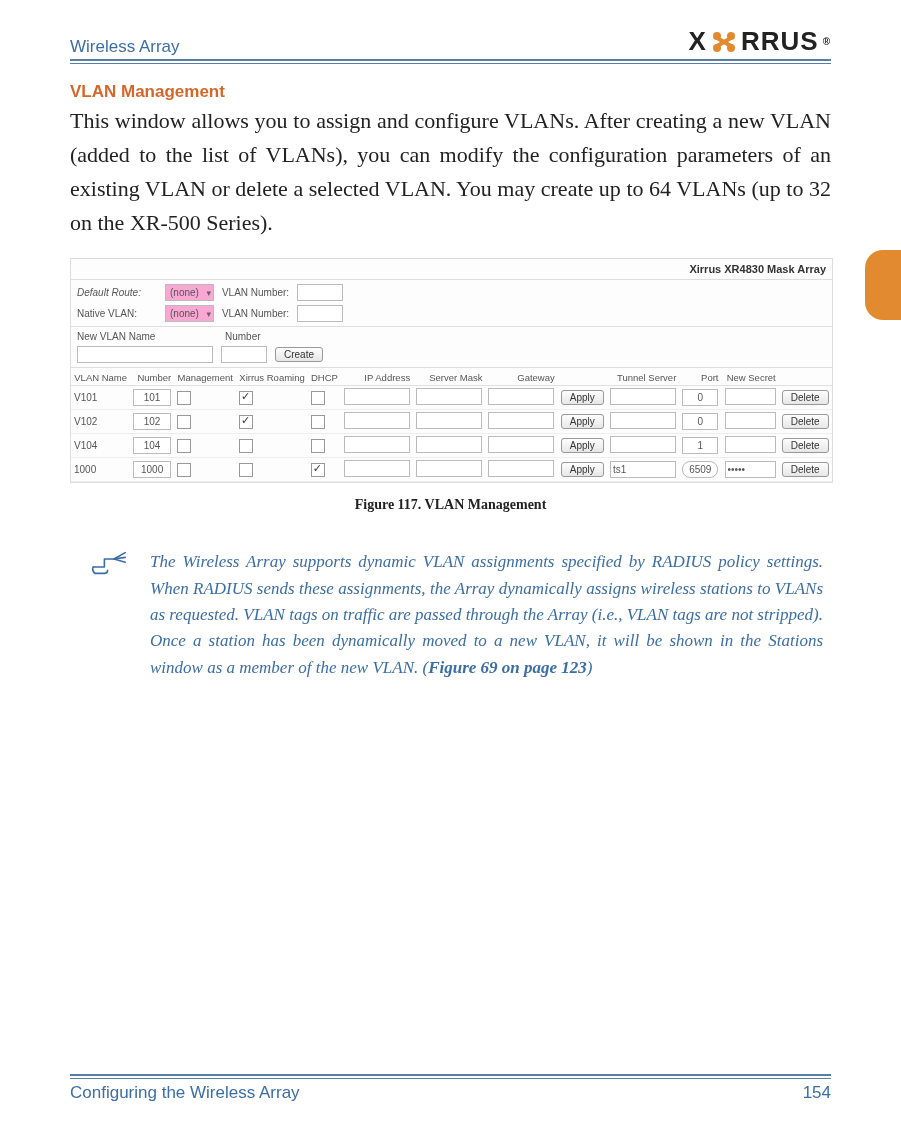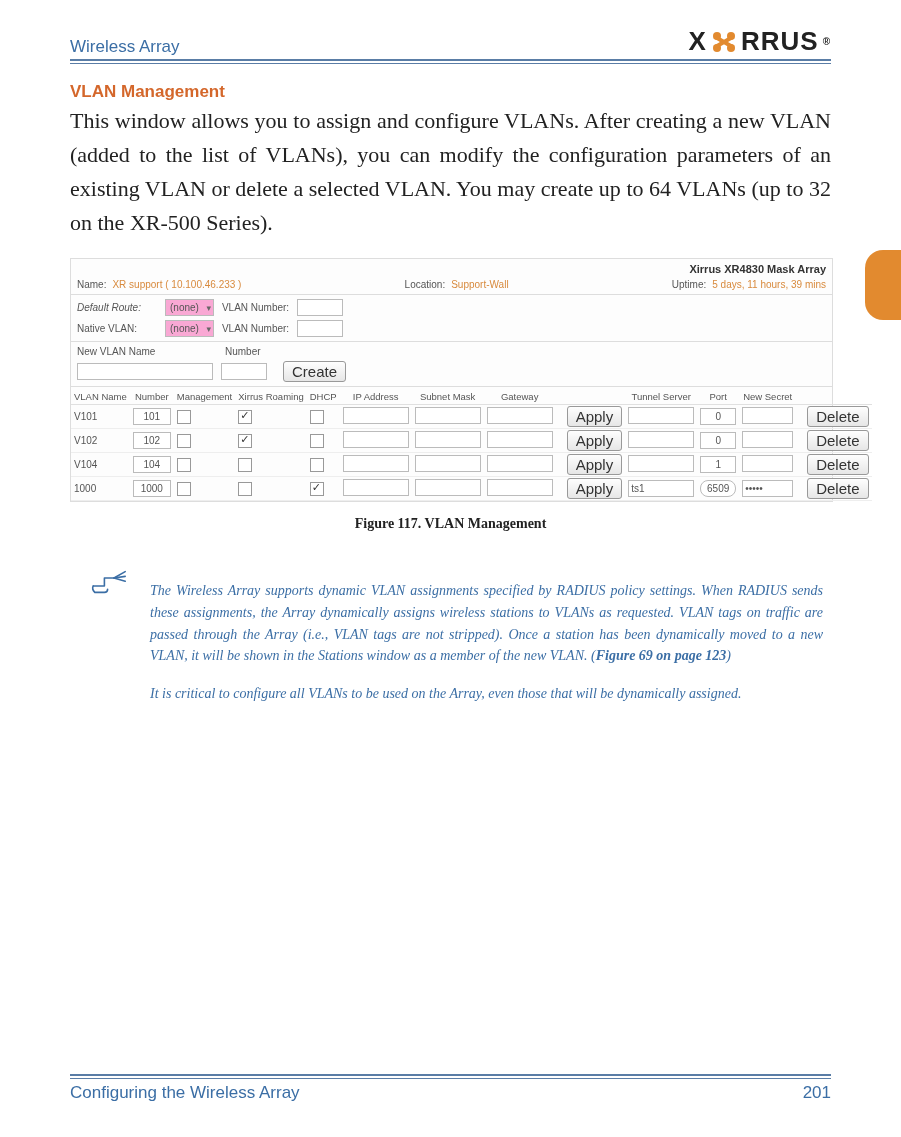--- a/index.html
+++ b/index.html
@@ -121,35 +121,34 @@
     font-size:10px;
     padding:0 2px;
     display:inline-flex;
     align-items:center;
   }
   .ui-btn{
     border:1px solid #999;
     background:linear-gradient(#fefefe,#e6e6e6);
     border-radius:3px;
     padding:1px 8px;
-    font-size:15px;
+    font-size:10px;
     color:#333;
-    margin-left:8px;
   }
   .ui-hr{border-top:1px solid #ddd;margin:2px 0;}
   .ui-table{
     width:100%;
     font-size:10px;
     border-collapse:collapse;
   }
   .ui-table th{
     font-weight:400;
     color:#555;
     padding:2px 3px;
-    text-align:center;
+    text-align:right;
     border-bottom:1px solid #e0e0e0;
     white-space:nowrap;
     font-size:9.5px;
   }
   .ui-table td{
     padding:2px 3px;
     border-bottom:1px solid #eee;
     white-space:nowrap;
   }
   .ui-chk{
@@ -172,24 +171,23 @@
     padding:0 8px 0 20px;
   }
   .note-icon{
     flex:0 0 40px;
     color:var(--note-blue);
   }
   .note-icon svg{width:40px;height:28px;display:block;}
   .note-text{
     font-style:italic;
     color:var(--note-blue);
-    font-size:14px;
+    font-size:17px;
     line-height:1.55;
     text-align:justify;
-    margin-top:12px;
   }
   .note-text .fig-ref{
     font-weight:700;
     font-style:italic;
   }
   .note-text p{margin:0 0 16px 0;}
 
   
   .side-tab{
     position:absolute;
@@ -245,34 +243,20 @@
   </div>
   <div class="hdr-thin"></div>
 
   <div class="section-title">VLAN Management</div>
   <div class="body-text">This window allows you to assign and configure VLANs. After creating a new VLAN (added to the list of VLANs), you can modify the configuration parameters of an existing VLAN or delete a selected VLAN. You may create up to 64 VLANs (up to 32 on the XR-500 Series).</div>
 
   <div class="figure">
     <div class="ui-sshot">
       <div class="ui-title">Xirrus XR4830 Mask Array</div>
 
-      <div class="ui-row" style="justify-content:space-between;">
-        <div style="display:flex;gap:6px;">
-          <span class="lab">Name:</span>
-          <span class="val-orange">XR support   ( 10.100.46.233 )</span>
-        </div>
-        <div style="display:flex;gap:6px;">
-          <span class="lab">Location:</span>
-          <span class="val-orange">Support-Wall</span>
-        </div>
-        <div style="display:flex;gap:6px;">
-          <span class="lab">Uptime:</span>
-          <span class="val-orange">5 days, 11 hours, 39 mins</span>
-        </div>
-      </div>
       <div class="ui-hr"></div>
 
       <div class="ui-row">
         <span class="lab" style="width:80px;font-style:italic;">Default Route:</span>
         <span class="ui-sel">
             <span>(none)</span>
           </span>
         <span class="lab">VLAN Number:</span>
         <span class="ui-inp" style="width:40px;"></span>
       </div>
@@ -299,21 +283,21 @@
 
       <table class="ui-table">
         <thead>
           <tr>
             <th>VLAN Name</th>
             <th>Number</th>
             <th>Management</th>
             <th>Xirrus Roaming</th>
             <th>DHCP</th>
             <th>IP Address</th>
-            <th>Subnet Mask</th>
+            <th>Server Mask</th>
             <th>Gateway</th>
             <th></th>
             <th>Tunnel Server</th>
             <th>Port</th>
             <th>New Secret</th>
             <th></th>
           </tr>
         </thead>
         <tbody id="vlan-tbody">
             <tr>
@@ -390,27 +374,26 @@
           <path d="M30 12 L44 10"></path>
           <path d="M30 12 L44 16"></path>
           <path d="M4 22 Q2 26 6 30 L18 30 Q22 30 22 26"></path>
         </g>
       </svg>
     </div>
     <div class="note-text">
       <p>
         <span>The Wireless Array supports dynamic VLAN assignments specified by RADIUS policy settings. When RADIUS sends these assignments, the Array dynamically assigns wireless stations to VLANs as requested. VLAN tags on traffic are passed through the Array (i.e., VLAN tags are not stripped). Once a station has been dynamically moved to a new VLAN, it will be shown in the Stations window as a member of the new VLAN. (</span><span class="fig-ref">Figure 69 on page 123</span><span>)</span>
       </p>
-      <p>It is critical to configure all VLANs to be used on the Array, even those that will be dynamically assigned.</p>
     </div>
   </div>
 
   <div class="side-tab"></div>
 
   <div class="ftr">
     <div class="ftr-rule"></div>
     <div class="ftr-row">
       <span>Configuring the Wireless Array</span>
-      <span>201</span>
+      <span>154</span>
     </div>
   </div>
 
 </div>
 
 </body></html>

